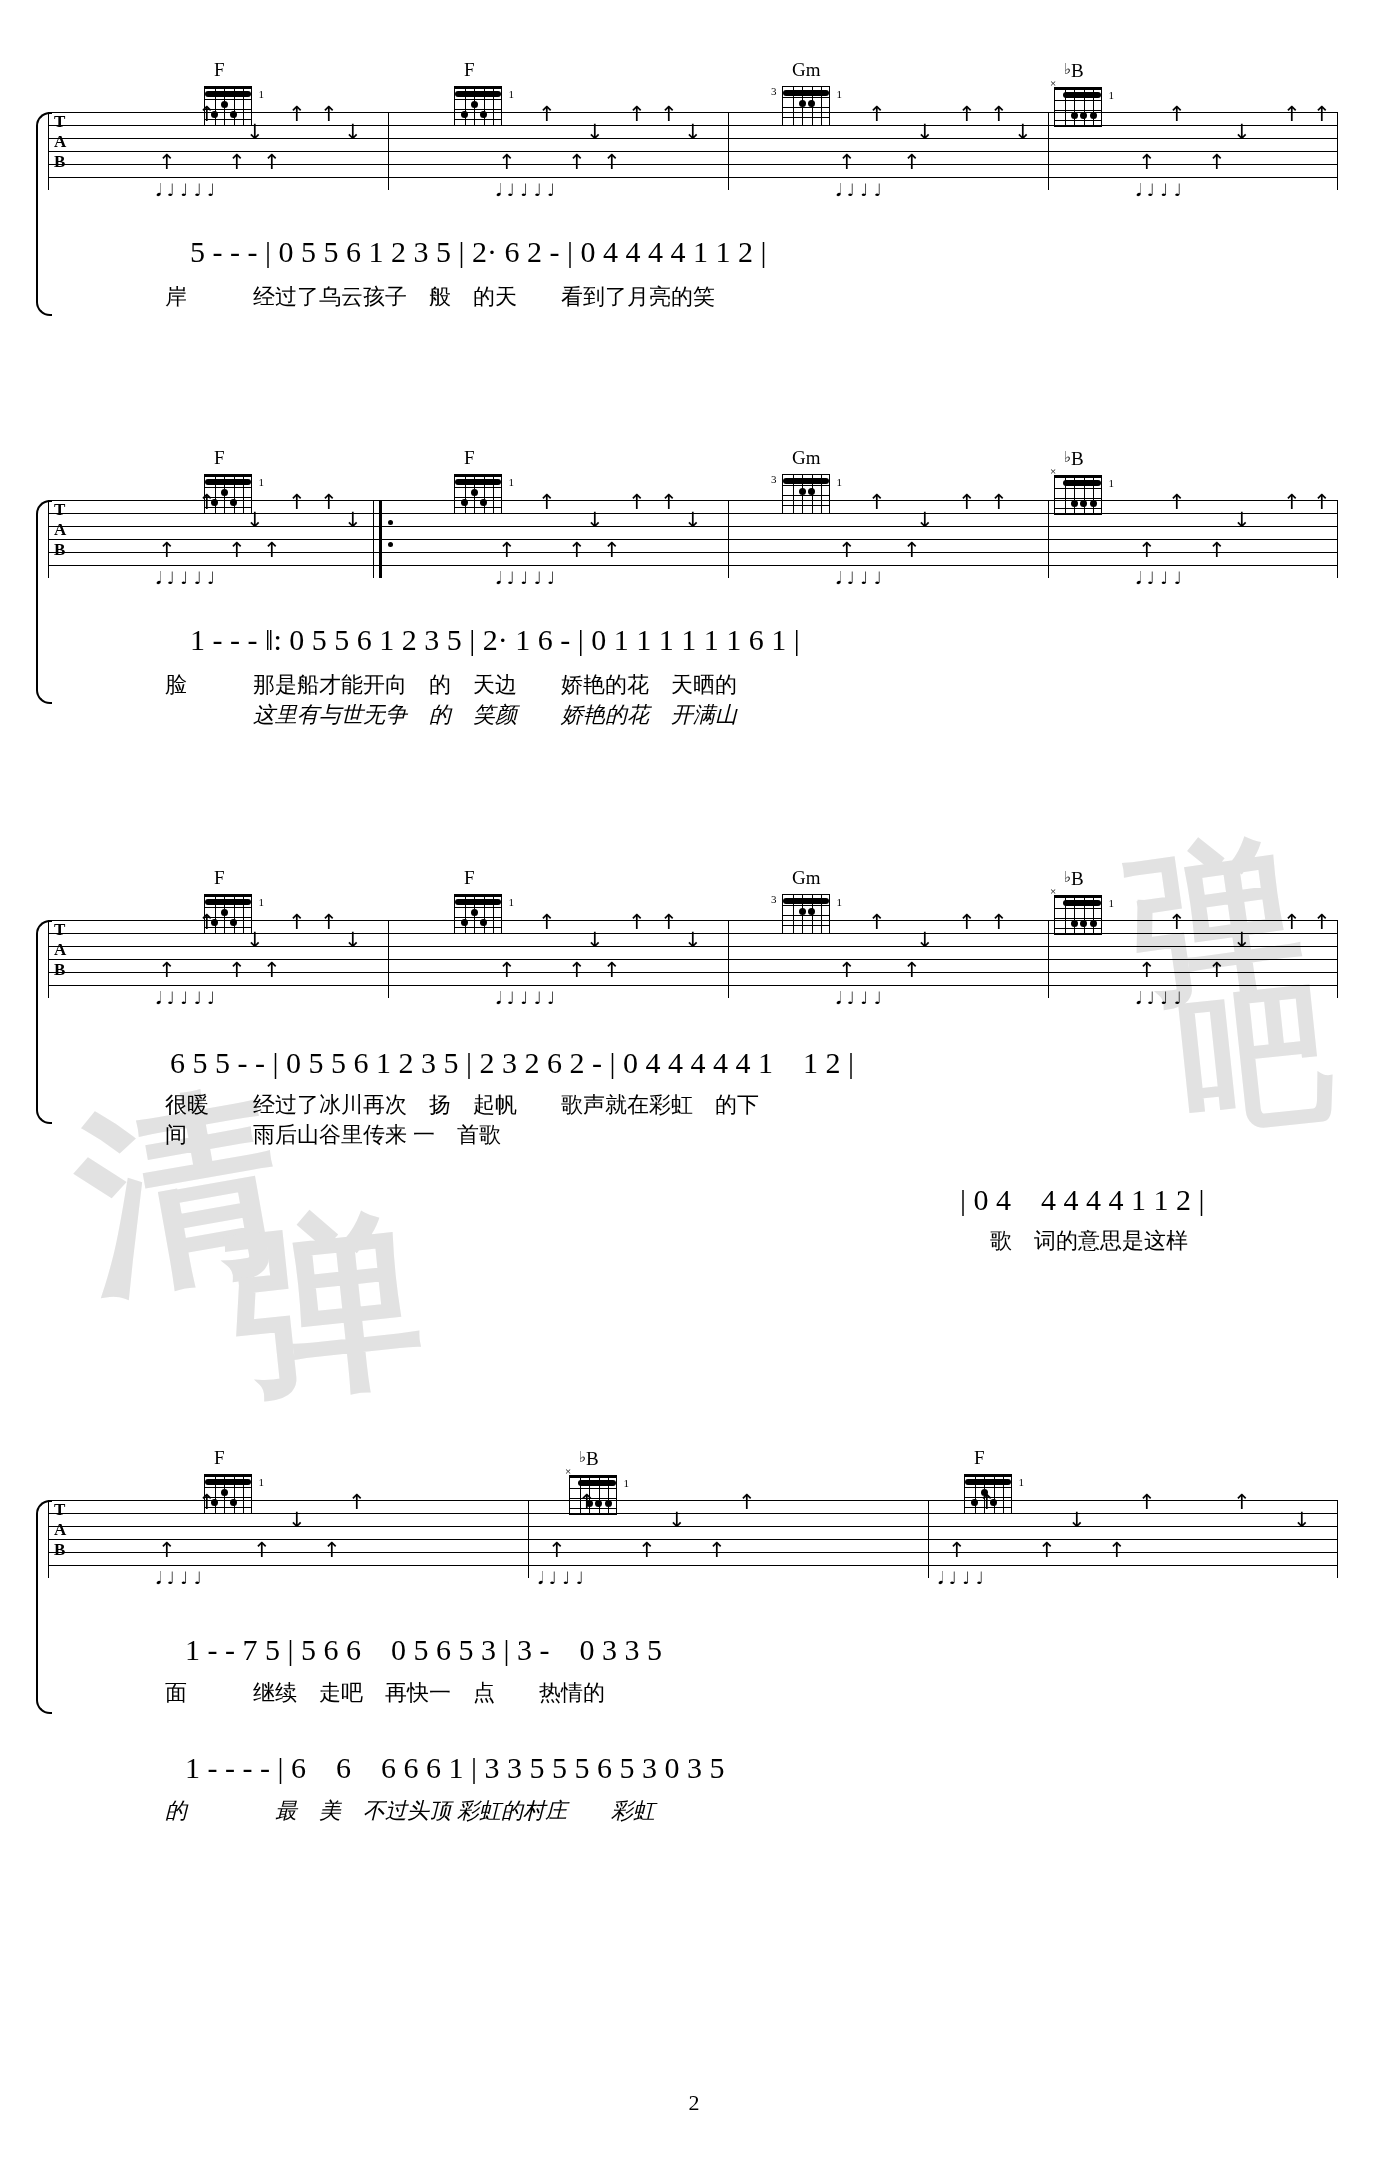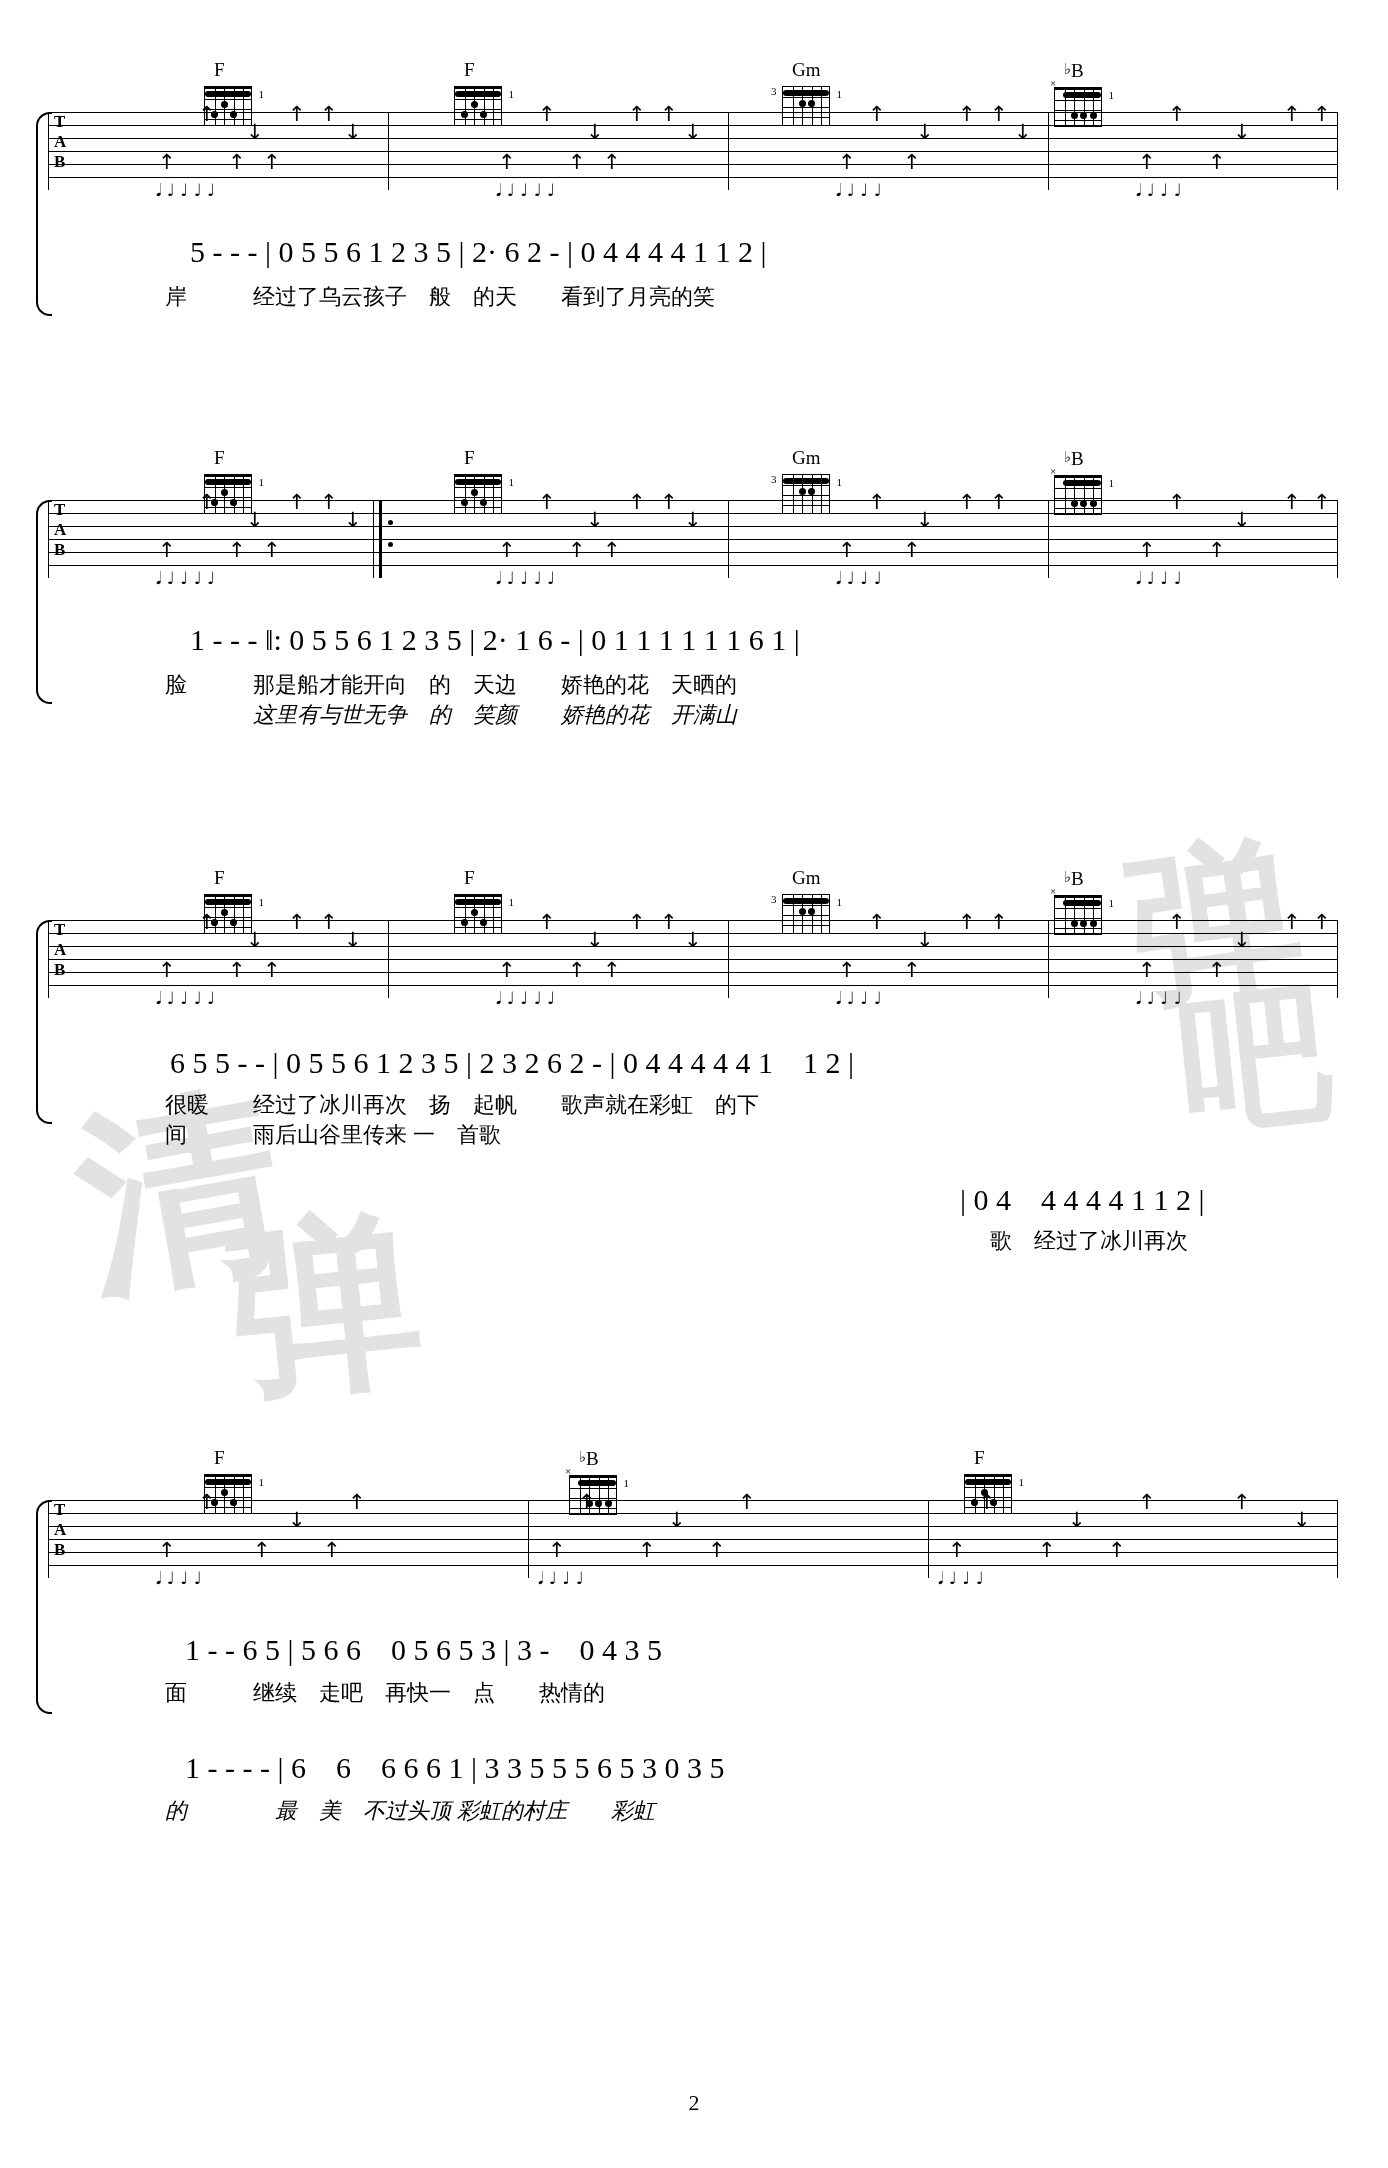--- a/index.html
+++ b/index.html
@@ -667,21 +667,21 @@
       <span class="w" style="left:165px;">很暖　　经过了冰川再次　扬　起帆　　歌声就在彩虹　的下</span>
     </div>
     <div class="lyrics" style="top:252px;">
       <span class="w" style="left:165px;">间　　　雨后山谷里传来 一　首歌</span>
     </div>
 
     <div class="melody" style="top:312px;">
       <span class="n" style="left:960px;">| 0 4　4 4 4 4 1 1 2 |</span>
     </div>
     <div class="lyrics" style="top:358px;">
-      <span class="w" style="left:990px;">歌　经过了冰川再次</span>
+      <span class="w" style="left:990px;">歌　词的意思是这样</span>
     </div>
   </div>
 
   <div class="system" style="top:1448px;">
 
     <div class="chord" style="left:190px; top:0;">
       <div class="cname">F</div>
       <div class="grid-wrap">
         <div class="grid">
           <div class="v" style="left:9.6px"></div>
@@ -779,21 +779,21 @@
       <div class="arrow" style="left:900px; top:40px">↑</div>
       <div class="arrow" style="left:990px; top:40px">↑</div>
       <div class="arrow" style="left:1060px; top:40px">↑</div>
 
       <div class="rhythm" style="left:108px; top:68px">𝅘𝅥 ♩ ♩ ♩</div>
       <div class="rhythm" style="left:490px; top:68px">𝅘𝅥 ♩ ♩ ♩</div>
       <div class="rhythm" style="left:890px; top:68px">𝅘𝅥 ♩ ♩ ♩</div>
     </div>
 
     <div class="melody" style="top:182px;">
-      <span class="n" style="left:185px;">1 - - 6 5 | 5 6 6　0 5 6 5 3 | 3 -　0 4 3 5</span>
+      <span class="n" style="left:185px;">1 - - 7 5 | 5 6 6　0 5 6 5 3 | 3 -　0 3 3 5</span>
     </div>
     <div class="lyrics" style="top:230px;">
       <span class="w" style="left:165px;">面　　　继续　走吧　再快一　点　　热情的</span>
     </div>
 
     <div class="melody" style="top:300px;">
       <span class="n" style="left:185px;">1 - - - - | 6　6　6 6 6 1 | 3 3 5 5 5 6 5 3 0 3 5</span>
     </div>
     <div class="lyrics" style="top:348px;font-style:italic;">
       <span class="w" style="left:165px;">的　　　　最　美　不过头顶 彩虹的村庄　　彩虹</span>

